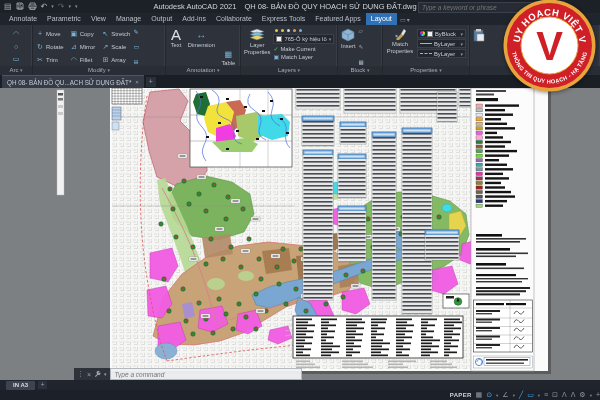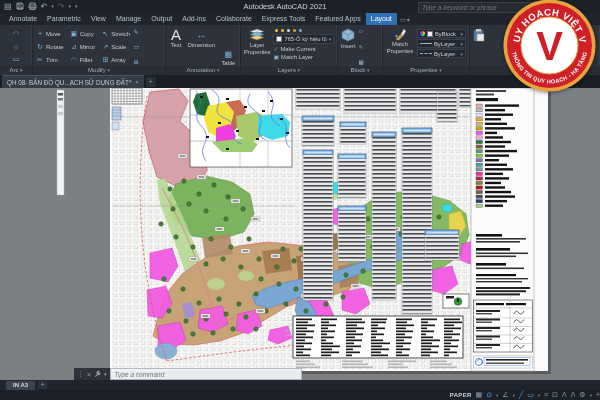--- a/index.html
+++ b/index.html
@@ -101,20 +101,21 @@
         </svg>
     </span>
     <span class="ic">↶</span>
     <span class="caret">▾</span>
     <span class="ic dim">↷</span>
     <span class="caret">▾</span>
     <span class="caret">▾</span>
   </div>
   <div id="win-title">
     <span>Autodesk AutoCAD 2021</span>
+    <span>QH 08- BẢN ĐỒ QUY HOẠCH SỬ DỤNG ĐẤT.dwg</span>
   </div>
   <div id="searchbox">
     <input placeholder="Type a keyword or phrase" style="">
     <span style="padding-right:2px;">
       <svg width="7" height="7" viewBox="0 0 7 7">
           <circle cx="3" cy="3" r="2" fill="none" stroke="#8a919b" stroke-width=".9"></circle>
           <path d="M4.5,4.5 L6.5,6.5" stroke="#8a919b" stroke-width=".9"></path>
         </svg>
     </span>
   </div>

